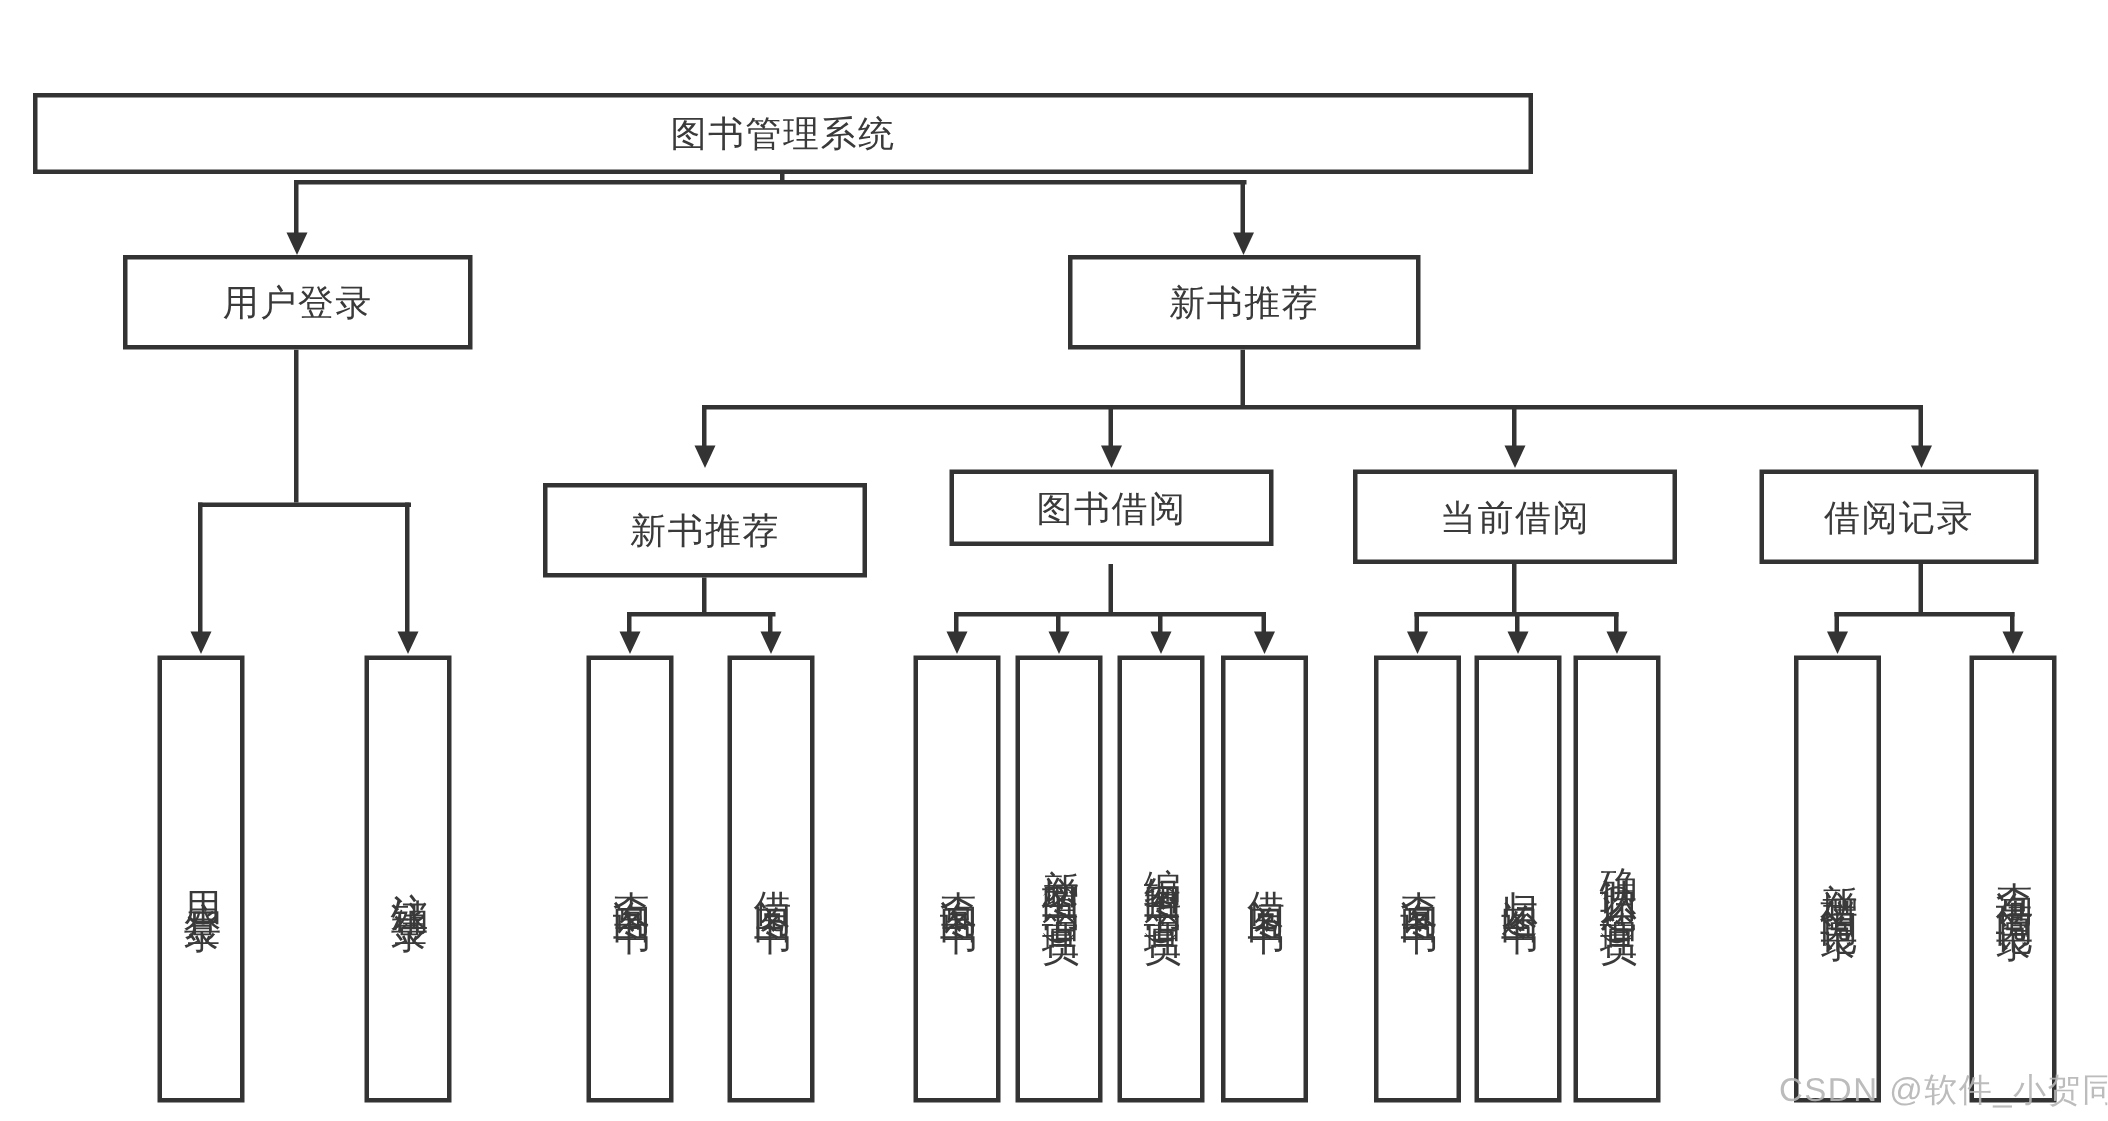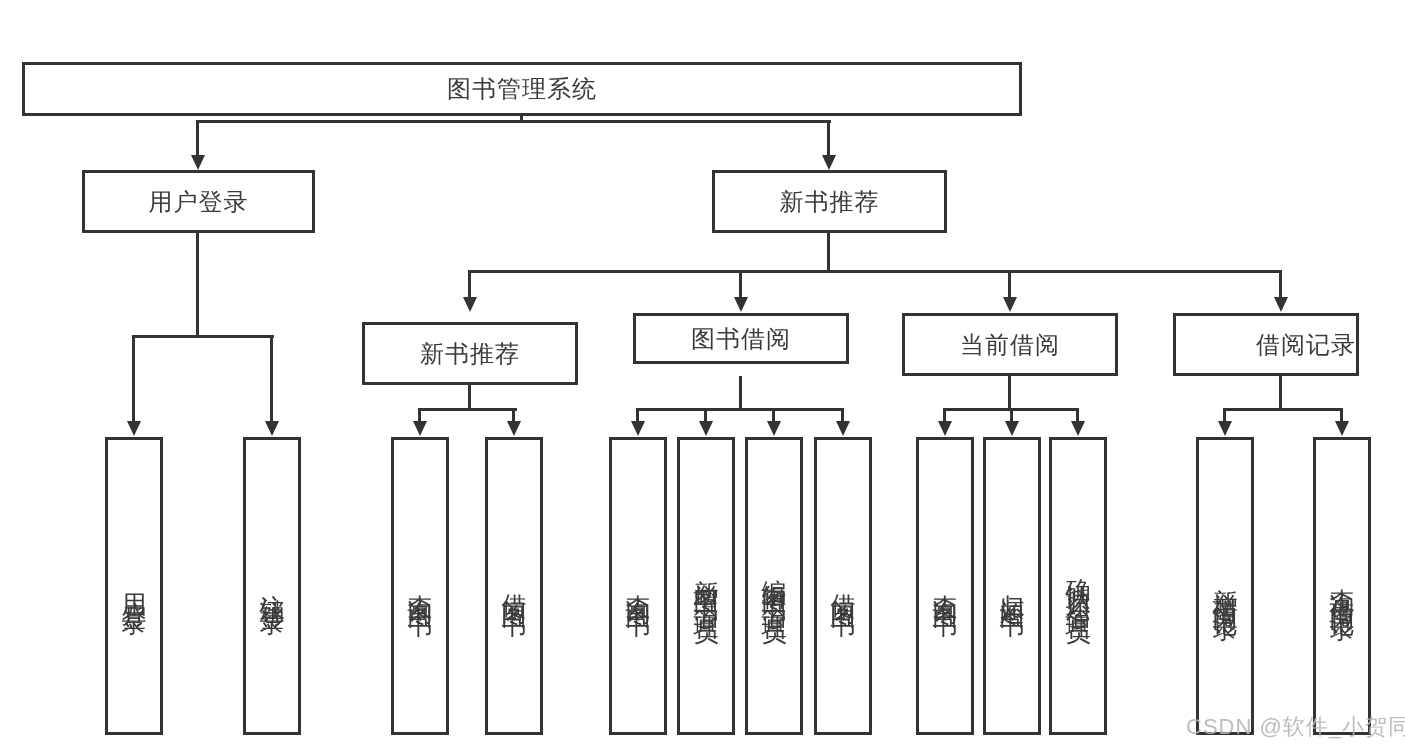--- a/index.html
+++ b/index.html
@@ -72,21 +72,21 @@
 
   <div class="node" style="left:362px; top:322px; width:216px; height:63px;justify-content:center;">
     <span>新书推荐</span>
   </div>
   <div class="node" style="left:633px; top:313px; width:216px; height:51px;">
     <span>图书借阅</span>
   </div>
   <div class="node" style="left:902px; top:313px; width:216px; height:63px;">
     <span>当前借阅</span>
   </div>
-  <div class="node" style="left:1173px; top:313px; width:186px; height:63px;justify-content:flex-end;">
+  <div class="node" style="left:1173px; top:313px; width:186px; height:63px;">
     <span>借阅记录</span>
   </div>
 
   <div class="vline" style="left:468px; top:376px; height:32px;"></div>
   <div class="hline" style="left:418px; top:408px; width:99px;"></div>
   <div class="vline" style="left:418px; top:408px; height:15px;"></div>
   <div class="ahead" style="left:413px; top:421px;"></div>
   <div class="vline" style="left:512px; top:408px; height:15px;"></div>
   <div class="ahead" style="left:507px; top:421px;"></div>
 

